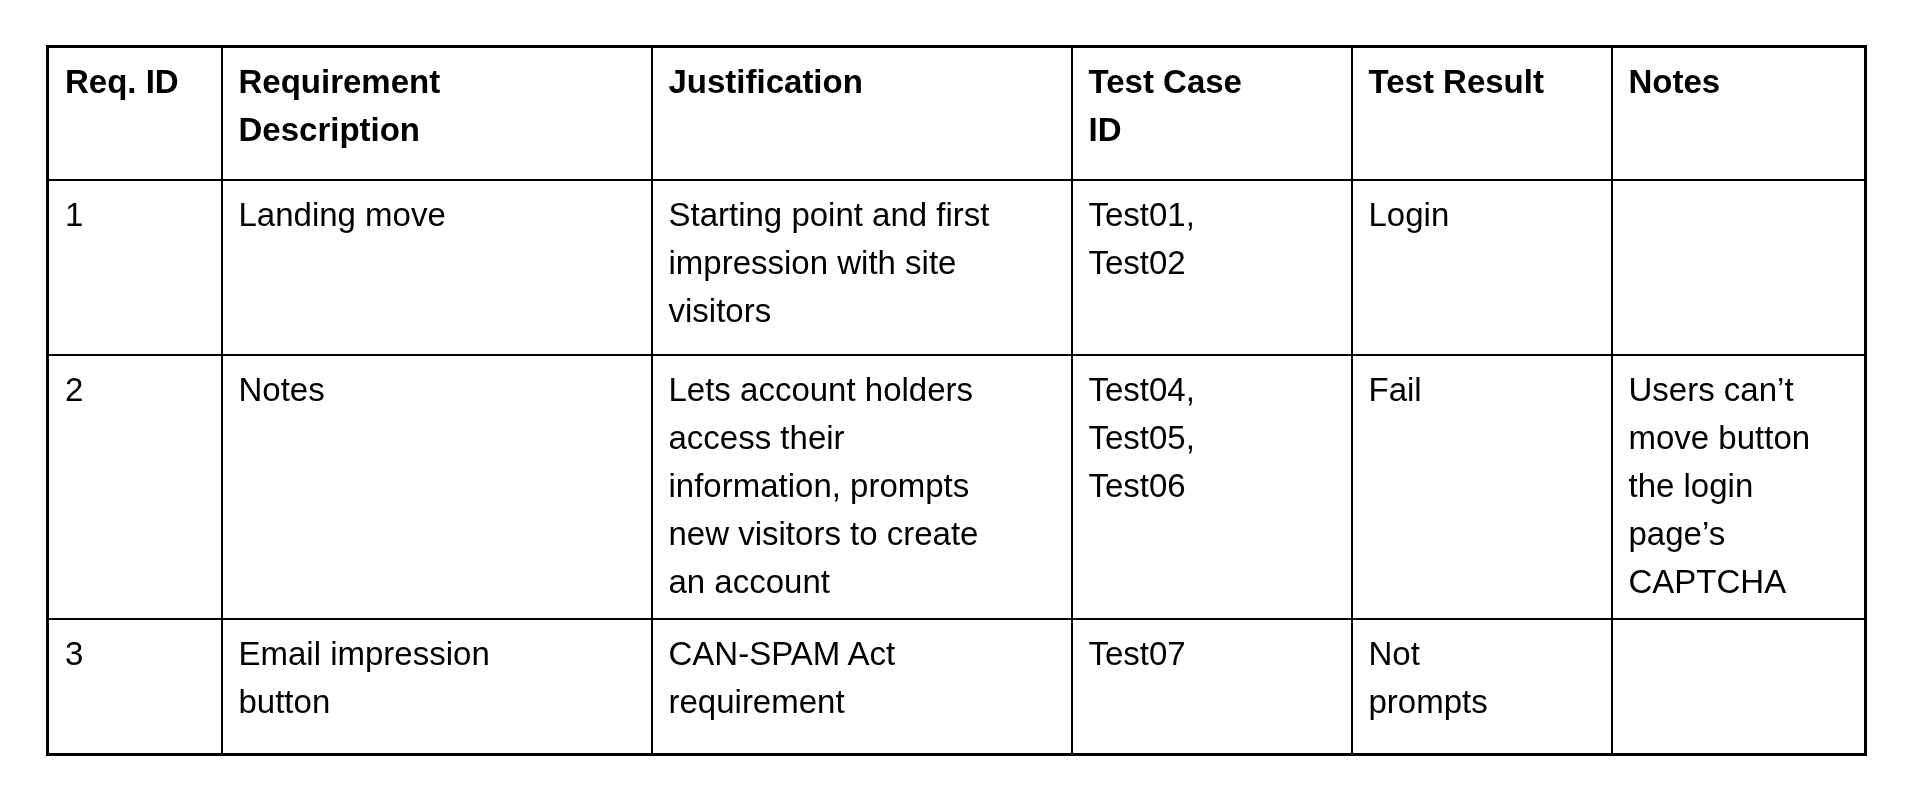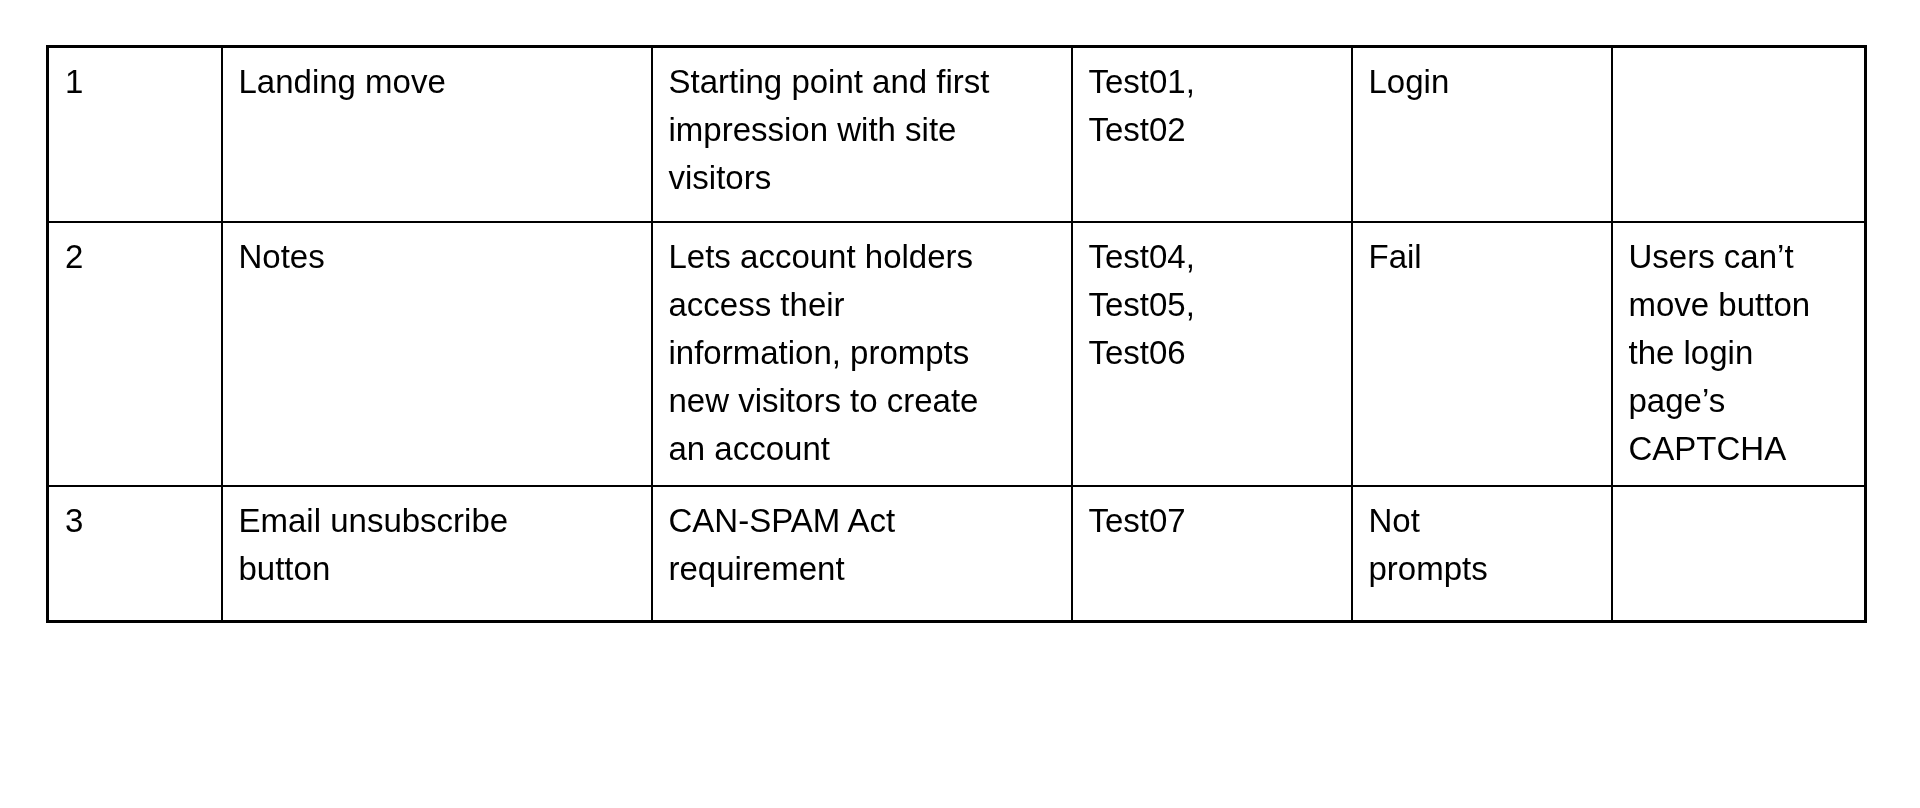--- a/index.html
+++ b/index.html
@@ -57,20 +57,30 @@
   <table class="req-table">
     <colgroup>
       <col style="width:174px">
       <col style="width:430px">
       <col style="width:420px">
       <col style="width:280px">
       <col style="width:260px">
       <col style="width:254px">
     </colgroup>
     <tbody>
+      <tr class="header-row">
+        <th>Req. ID</th>
+        <th>Requirement
+Description</th>
+        <th>Justification</th>
+        <th>Test Case
+ID</th>
+        <th>Test Result</th>
+        <th>Notes</th>
+      </tr>
       <tr class="row-1">
         <td>1</td>
         <td>Landing move</td>
         <td>Starting point and first
 impression with site
 visitors</td>
         <td>Test01,
 Test02</td>
         <td>Login</td>
         <td></td>
@@ -88,21 +98,21 @@
 Test06</td>
         <td>Fail</td>
         <td>Users can’t
 move button
 the login
 page’s
 CAPTCHA</td>
       </tr>
       <tr class="row-3">
         <td>3</td>
-        <td>Email unsubscribe
+        <td>Email impression
 button</td>
         <td>CAN-SPAM Act
 requirement</td>
         <td>Test07</td>
         <td>Not
 prompts</td>
         <td></td>
       </tr>
     </tbody>
   </table>

